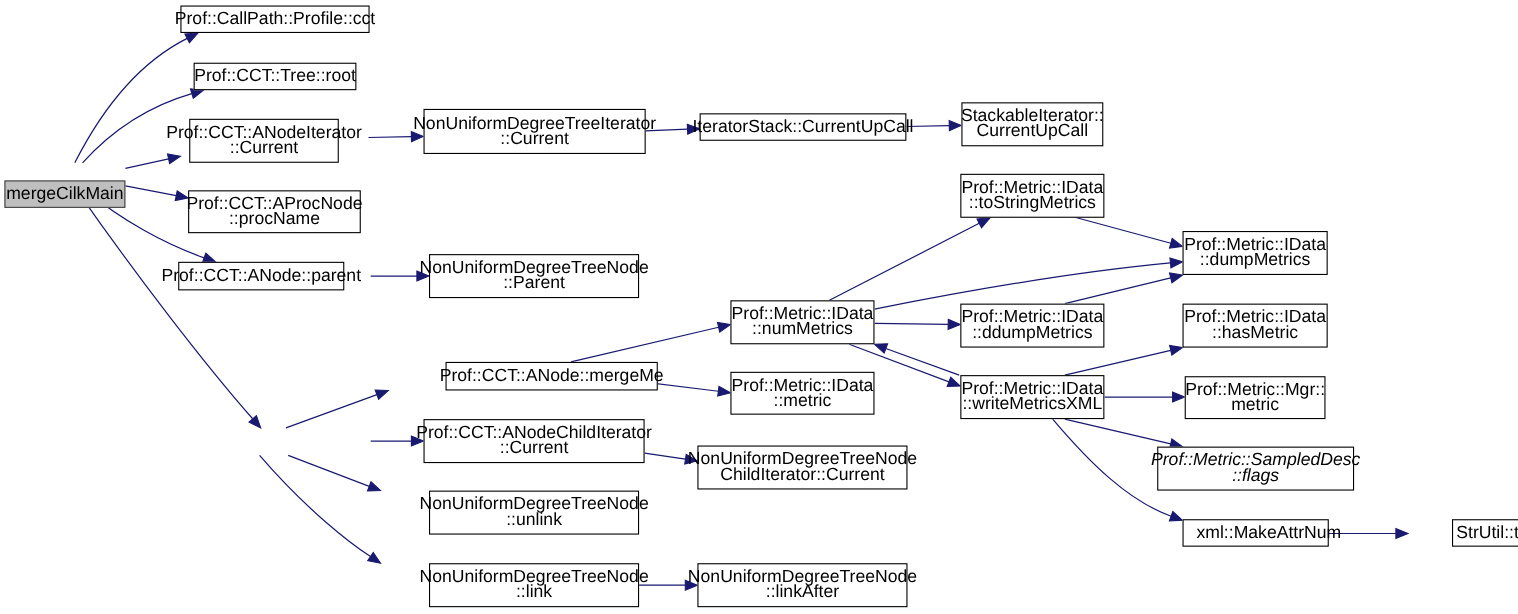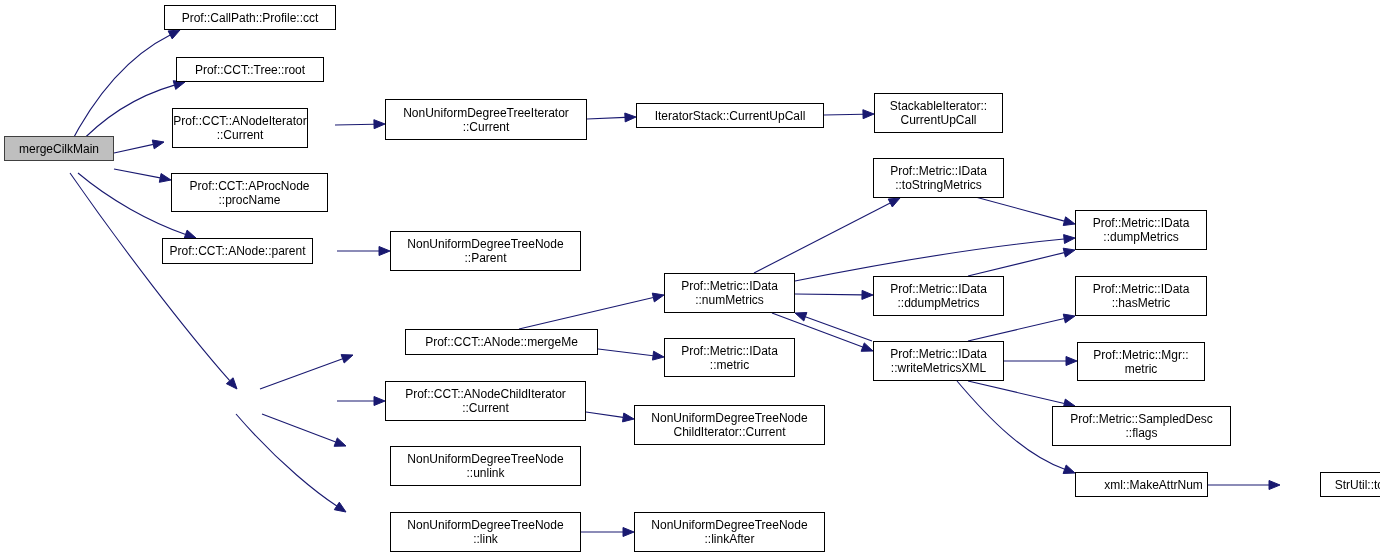--- a/index.html
+++ b/index.html
@@ -2,21 +2,21 @@
 <html><head>
 <meta charset="utf-8">
 <style>
   html, body { margin: 0; padding: 0; background: #ffffff; }
   #canvas { position: relative; width: 1380px; height: 558px; overflow: hidden; background: #ffffff; }
   svg#edges { position: absolute; left: 0; top: 0; width: 1380px; height: 558px; }
   .node {
     position: absolute; box-sizing: border-box;
     border: 1px solid #000000; background: #ffffff;
     display: flex; align-items: center; justify-content: center; text-align: center;
-    font-family: "Liberation Sans", sans-serif; font-size: 12px; line-height: 14px; color: #000000;
+    font-family: "Liberation Sans", sans-serif; font-size: 16px; line-height: 14px; color: #000000;
     white-space: pre; cursor: pointer;
   }
   .node.root { background: #bfbfbf; border-color: #404040; cursor: default; }
   .edge { fill: none; stroke: #191970; stroke-width: 1.1; }
   .arrow { fill: #191970; stroke: #191970; stroke-width: 1; }
 </style>
 </head>
 <body>
 
 <div id="canvas">
@@ -136,21 +136,21 @@
       <g>
         <path d="M957,381 C990,420 1025,455 1064.7,469.3" class="edge"></path>
         <polygon points="1075,473 1066.2,465.0 1063.1,473.5" class="arrow"></polygon>
       </g>
       <g>
         <path d="M1208,485 L1269.0,485.0" class="edge"></path>
         <polygon points="1280,485 1269.0,480.5 1269.0,489.5" class="arrow"></polygon>
       </g>
     </svg>
 
-  <div class="node root" style="left: 4px; top: 136px; width: 110px; height: 25px;">mergeCilkMain</div>
+  <div class="node root" style="left: 4px; top: 164px; width: 110px; height: 25px;">mergeCilkMain</div>
   <div class="node" style="left: 164px; top: 5px; width: 172px; height: 25px;">Prof::CallPath::Profile::cct</div>
   <div class="node" style="left: 176px; top: 57px; width: 148px; height: 25px;">Prof::CCT::Tree::root</div>
   <div class="node" style="left: 172px; top: 108px; width: 136px; height: 40px;">Prof::CCT::ANodeIterator
 ::Current</div>
   <div class="node" style="left: 171px; top: 173px; width: 157px; height: 39px;">Prof::CCT::AProcNode
 ::procName</div>
   <div class="node" style="left: 162px; top: 238px; width: 151px; height: 26px;">Prof::CCT::ANode::parent</div>
   <div class="node" style="left: 385px; top: 99px; width: 202px; height: 41px;">NonUniformDegreeTreeIterator
 ::Current</div>
   <div class="node" style="left: 390px; top: 231px; width: 191px; height: 40px;">NonUniformDegreeTreeNode
@@ -178,17 +178,17 @@
   <div class="node" style="left: 873px; top: 276px; width: 131px; height: 40px;">Prof::Metric::IData
 ::ddumpMetrics</div>
   <div class="node" style="left: 873px; top: 341px; width: 131px; height: 40px;">Prof::Metric::IData
 ::writeMetricsXML</div>
   <div class="node" style="left: 1075px; top: 210px; width: 132px; height: 40px;">Prof::Metric::IData
 ::dumpMetrics</div>
   <div class="node" style="left: 1075px; top: 276px; width: 132px; height: 40px;">Prof::Metric::IData
 ::hasMetric</div>
   <div class="node" style="left: 1077px; top: 342px; width: 128px; height: 39px;">Prof::Metric::Mgr::
 metric</div>
-  <div class="node" style="left: 1052px; top: 406px; width: 179px; height: 40px;">Prof::Metric::SampledDesc
+  <div class="node" style="left: 1052px; top: 406px; width: 179px; height: 40px; font-style: italic;">Prof::Metric::SampledDesc
 ::flags</div>
   <div class="node" style="left: 1075px; top: 472px; width: 133px; height: 25px; padding-left: 24px;">xml::MakeAttrNum</div>
   <div class="node" style="left: 1280px; top: 472px; width: 94px; height: 25px; margin-left: 40px;">StrUtil::toStr</div>
 </div>
 
 </body></html>

